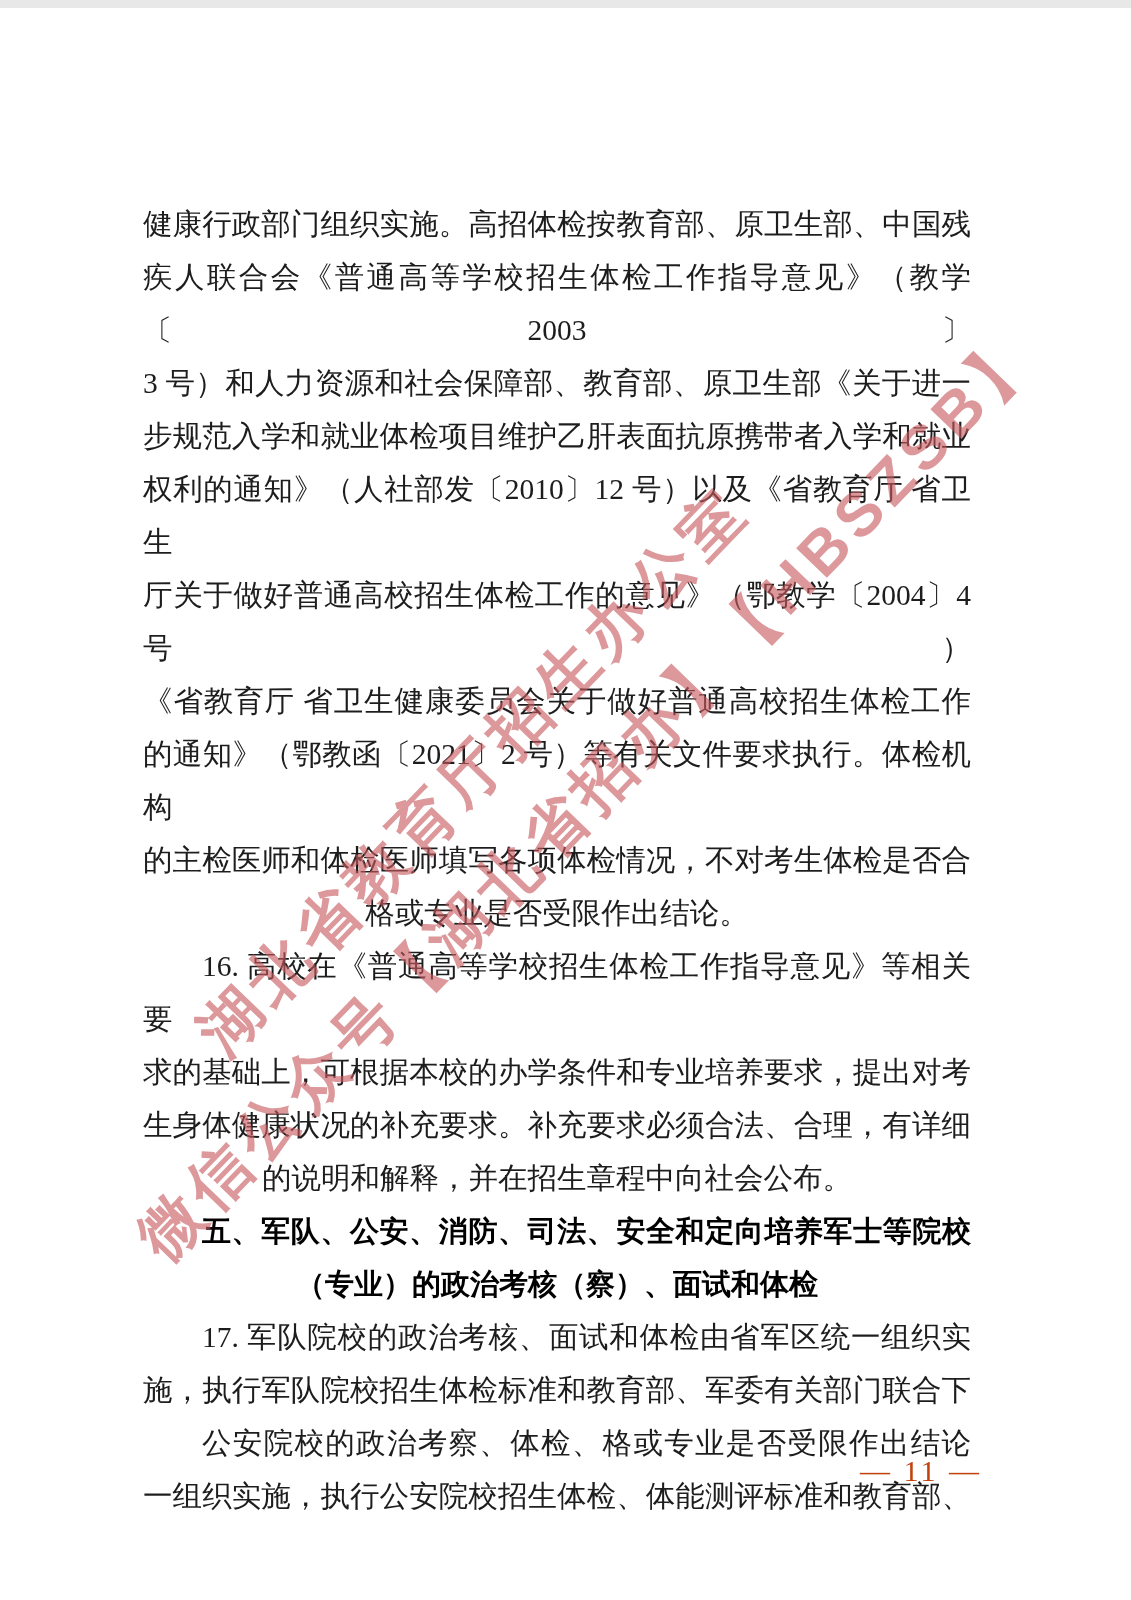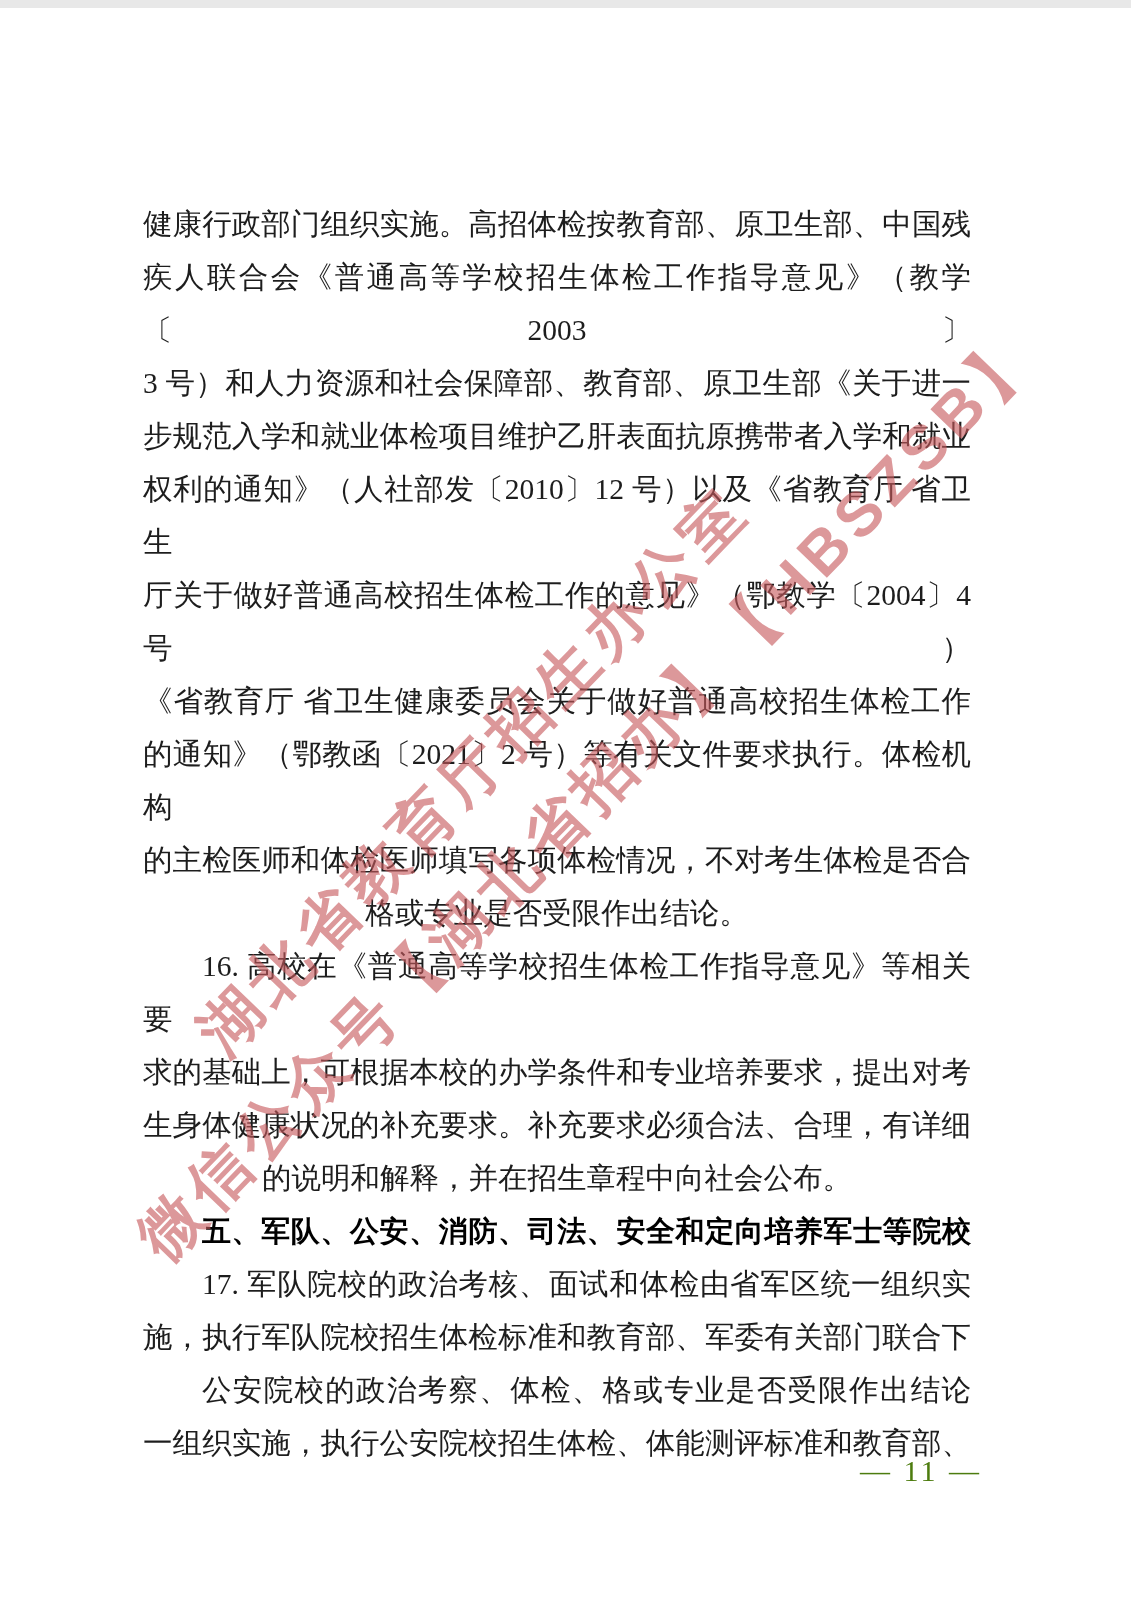--- a/index.html
+++ b/index.html
@@ -49,21 +49,21 @@
     pointer-events:none;
   }
   .wm1{ left:175px; top:1195px; }
   .wm2{ left:235px; top:990px; }
   .pagenum{
     position:absolute;
     z-index:1;
     left:860px; top:1446px;
     font-size:30px;
     letter-spacing:3px;
-    color:#4d7c0f;
+    color:#c2410c;
     font-family:"Liberation Serif","DejaVu Serif",serif;
   }
 </style>
 </head>
 <body>
 
 <div class="page">
   <div class="content">
       <div class="line body justify">健康行政部门组织实施。高招体检按教育部、原卫生部、中国残</div>
       <div class="line body justify">疾人联合会《普通高等学校招生体检工作指导意见》（教学〔2003〕</div>
@@ -73,20 +73,21 @@
       <div class="line body justify">厅关于做好普通高校招生体检工作的意见》（鄂教学〔2004〕4 号）</div>
       <div class="line body justify">《省教育厅 省卫生健康委员会关于做好普通高校招生体检工作</div>
       <div class="line body justify">的通知》（鄂教函〔2021〕2 号）等有关文件要求执行。体检机构</div>
       <div class="line body justify">的主检医师和体检医师填写各项体检情况，不对考生体检是否合</div>
       <div class="line body">格或专业是否受限作出结论。</div>
       <div class="line body indent justify">16. 高校在《普通高等学校招生体检工作指导意见》等相关要</div>
       <div class="line body justify">求的基础上，可根据本校的办学条件和专业培养要求，提出对考</div>
       <div class="line body justify">生身体健康状况的补充要求。补充要求必须合法、合理，有详细</div>
       <div class="line body">的说明和解释，并在招生章程中向社会公布。</div>
       <div class="line heading indent justify">五、军队、公安、消防、司法、安全和定向培养军士等院校</div>
+      <div class="line heading">（专业）的政治考核（察）、面试和体检</div>
       <div class="line body indent justify">17. 军队院校的政治考核、面试和体检由省军区统一组织实</div>
       <div class="line body justify">施，执行军队院校招生体检标准和教育部、军委有关部门联合下</div>
       <div class="line body indent justify">公安院校的政治考察、体检、格或专业是否受限作出结论</div>
       <div class="line body justify">一组织实施，执行公安院校招生体检、体能测评标准和教育部、</div>
     </div>
   <div class="watermark wm1" style="color: rgba(198, 88, 92, 0.62);">微信公众号【湖北省招办】【HBSZSB】</div>
   <div class="watermark wm2" style="color: rgba(198, 88, 92, 0.62);">湖北省教育厅招生办公室</div>
   <div class="pagenum">— 11 —</div>
 </div>
 

